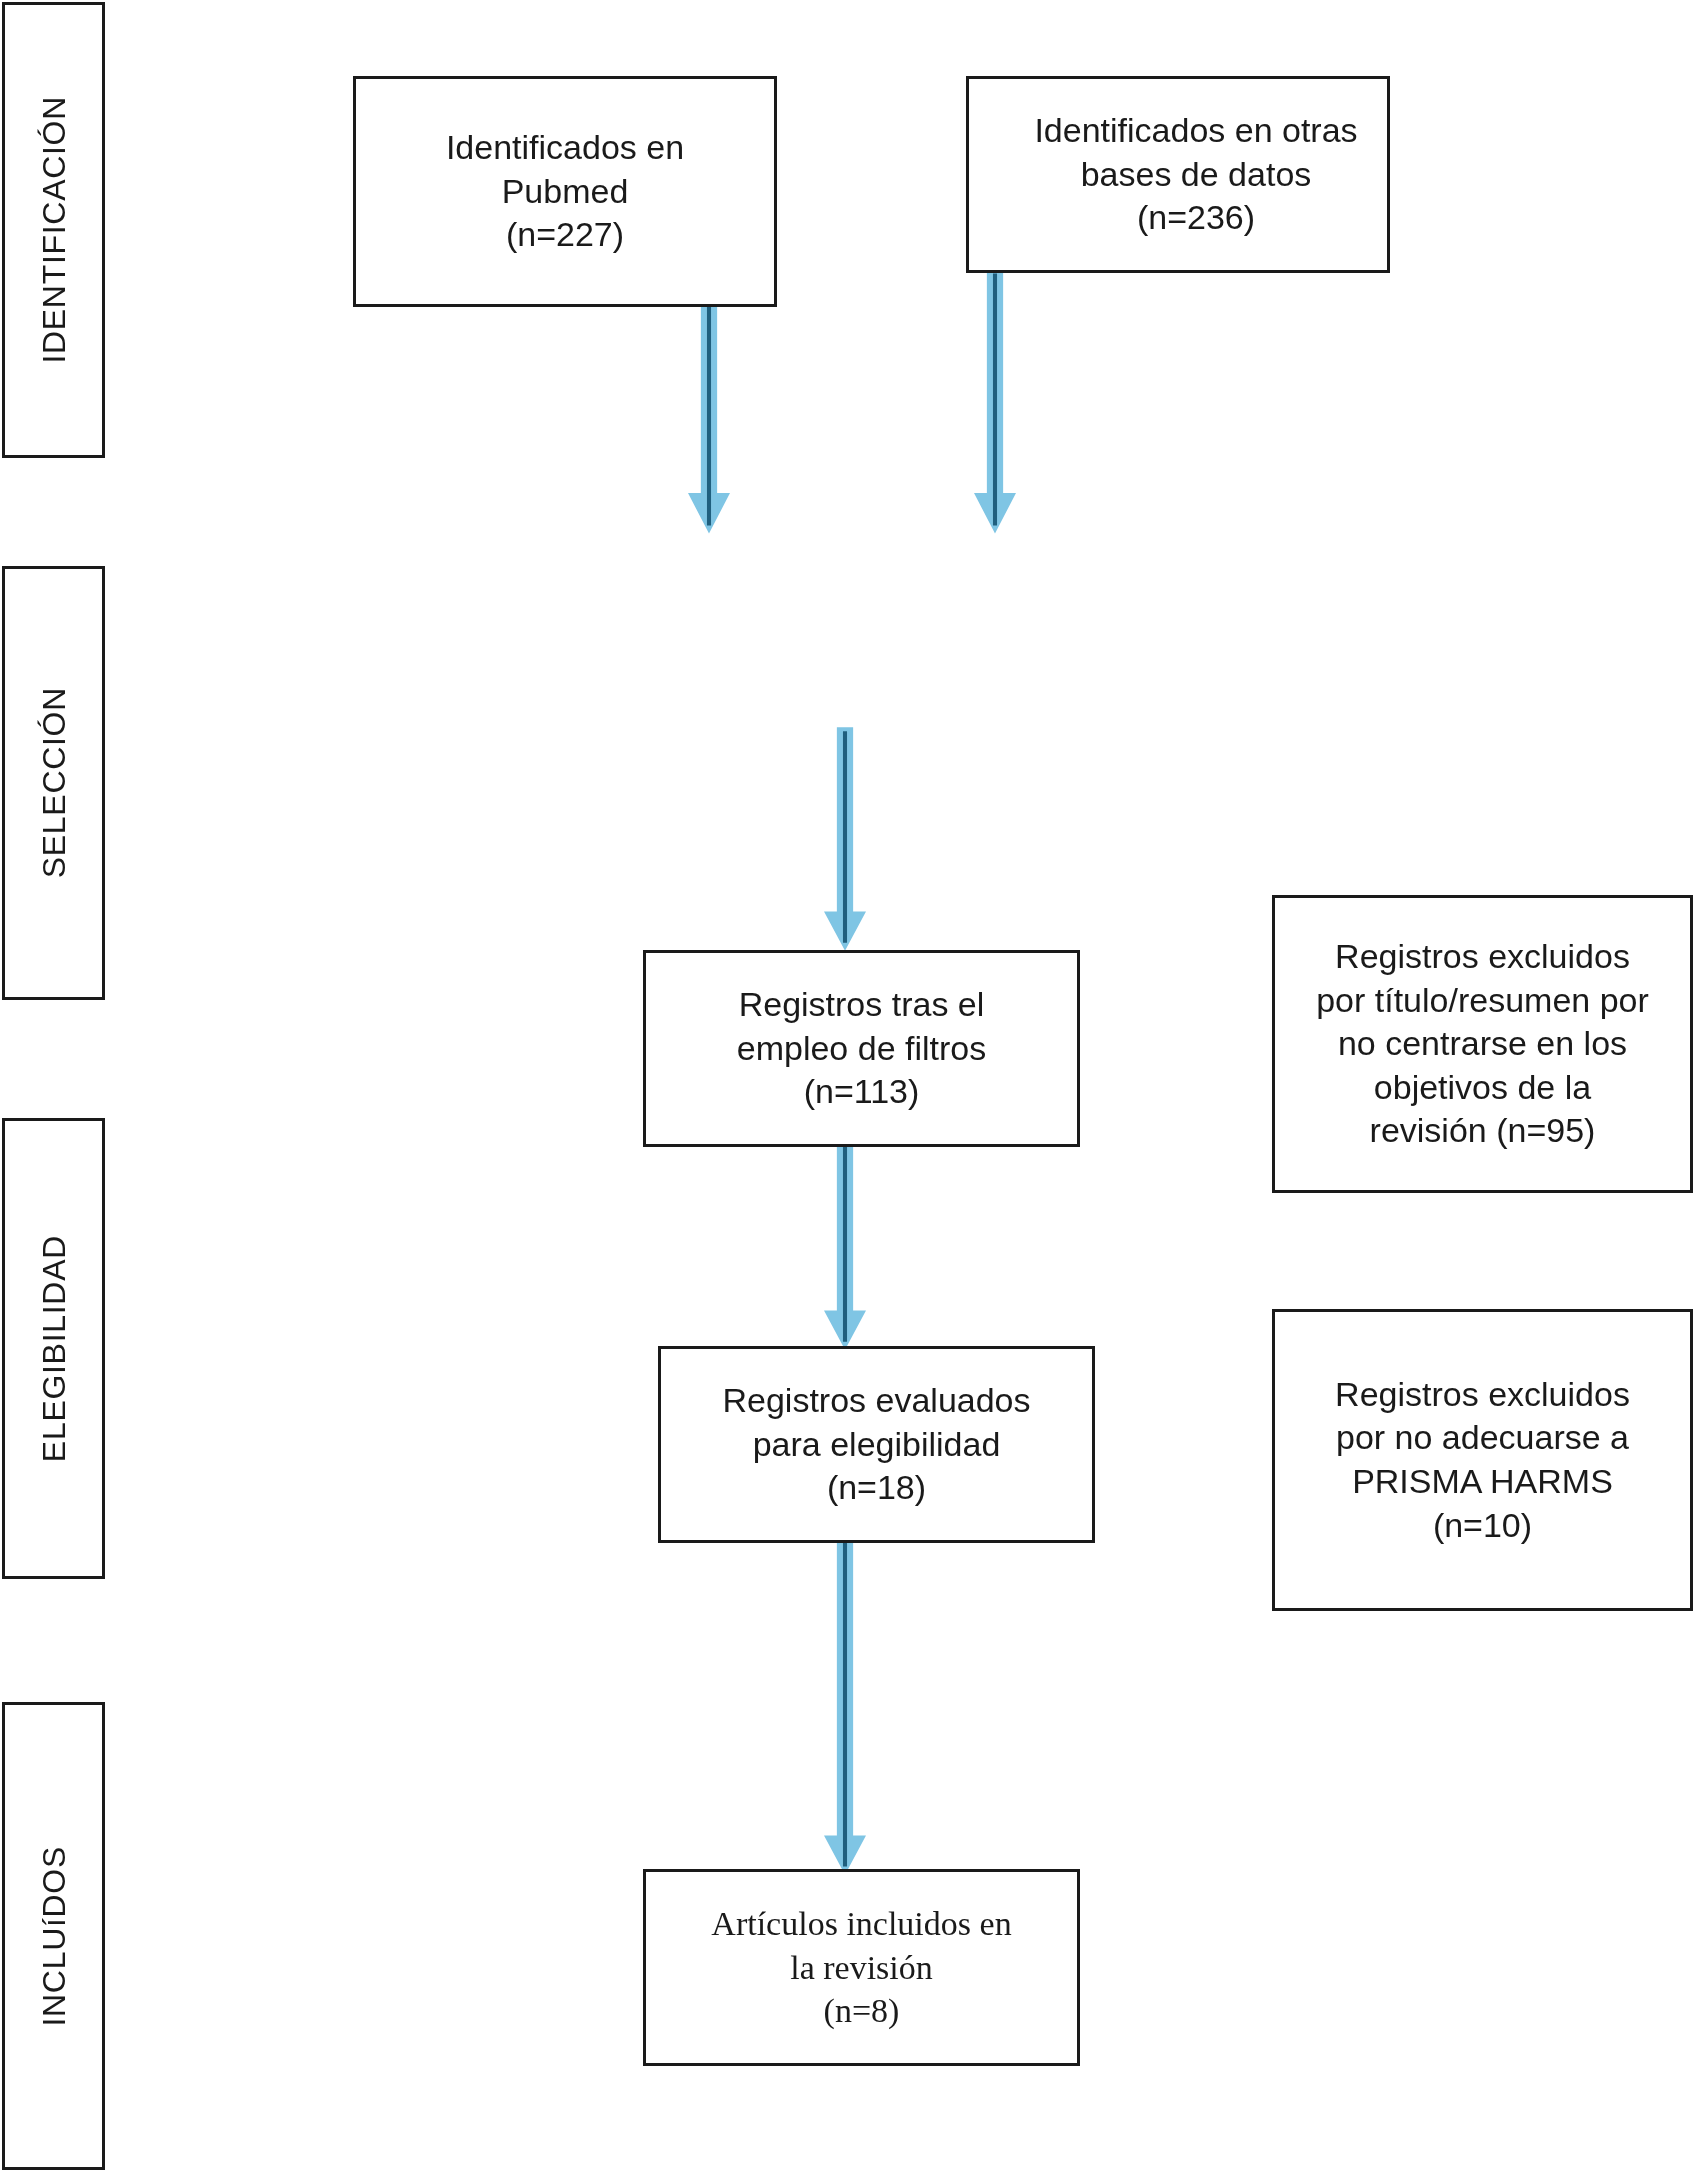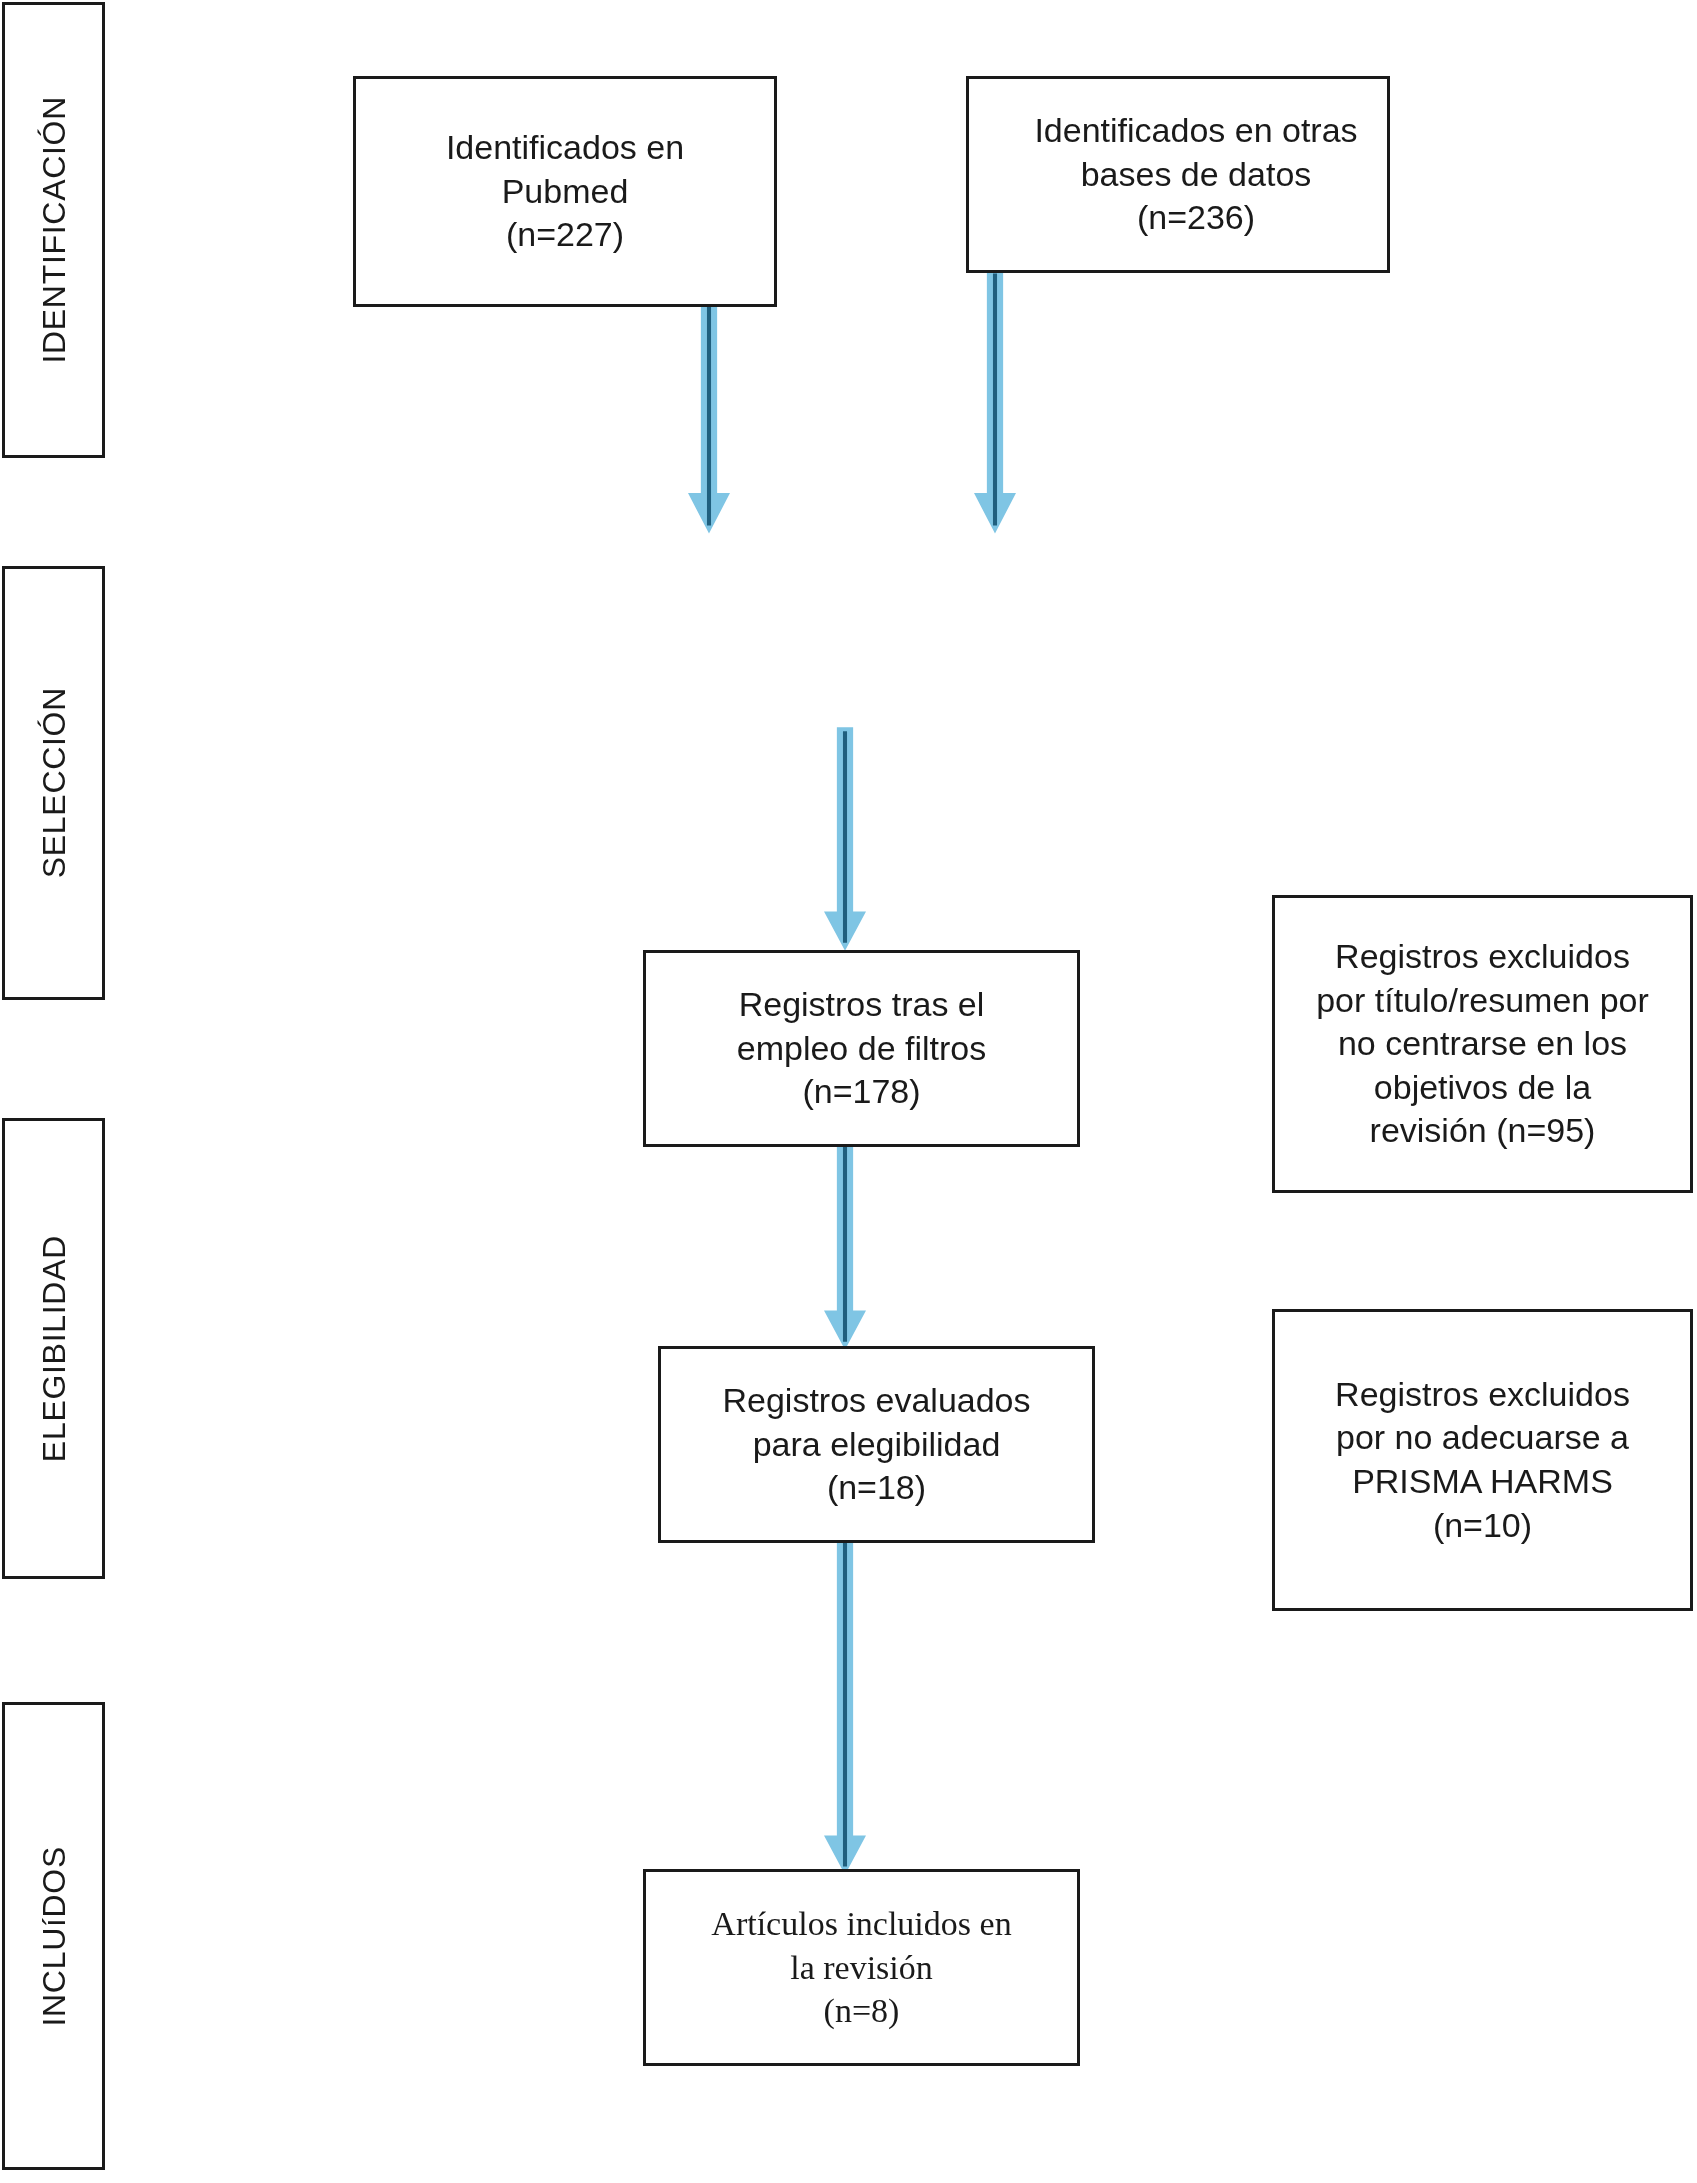--- a/index.html
+++ b/index.html
@@ -131,21 +131,21 @@
   <div class="flow-box" style="left:966px; top:76px; width:424px; height:197px;padding-left:36px;">
     <span class="flow-text">Identificados en otras
 bases de datos
 (n=236)</span>
   </div>
 
 
   <div class="flow-box" style="left:643px; top:950px; width:437px; height:197px;">
     <span class="flow-text">Registros tras el
 empleo de filtros
-(n=178)</span>
+(n=113)</span>
   </div>
 
   <div class="flow-box" style="left:658px; top:1346px; width:437px; height:197px;">
     <span class="flow-text">Registros evaluados
 para elegibilidad
 (n=18)</span>
   </div>
 
   <div class="flow-box" style="left:643px; top:1869px; width:437px; height:197px;font-family:Liberation Serif, serif;">
     <span class="flow-text">Artículos incluidos en

